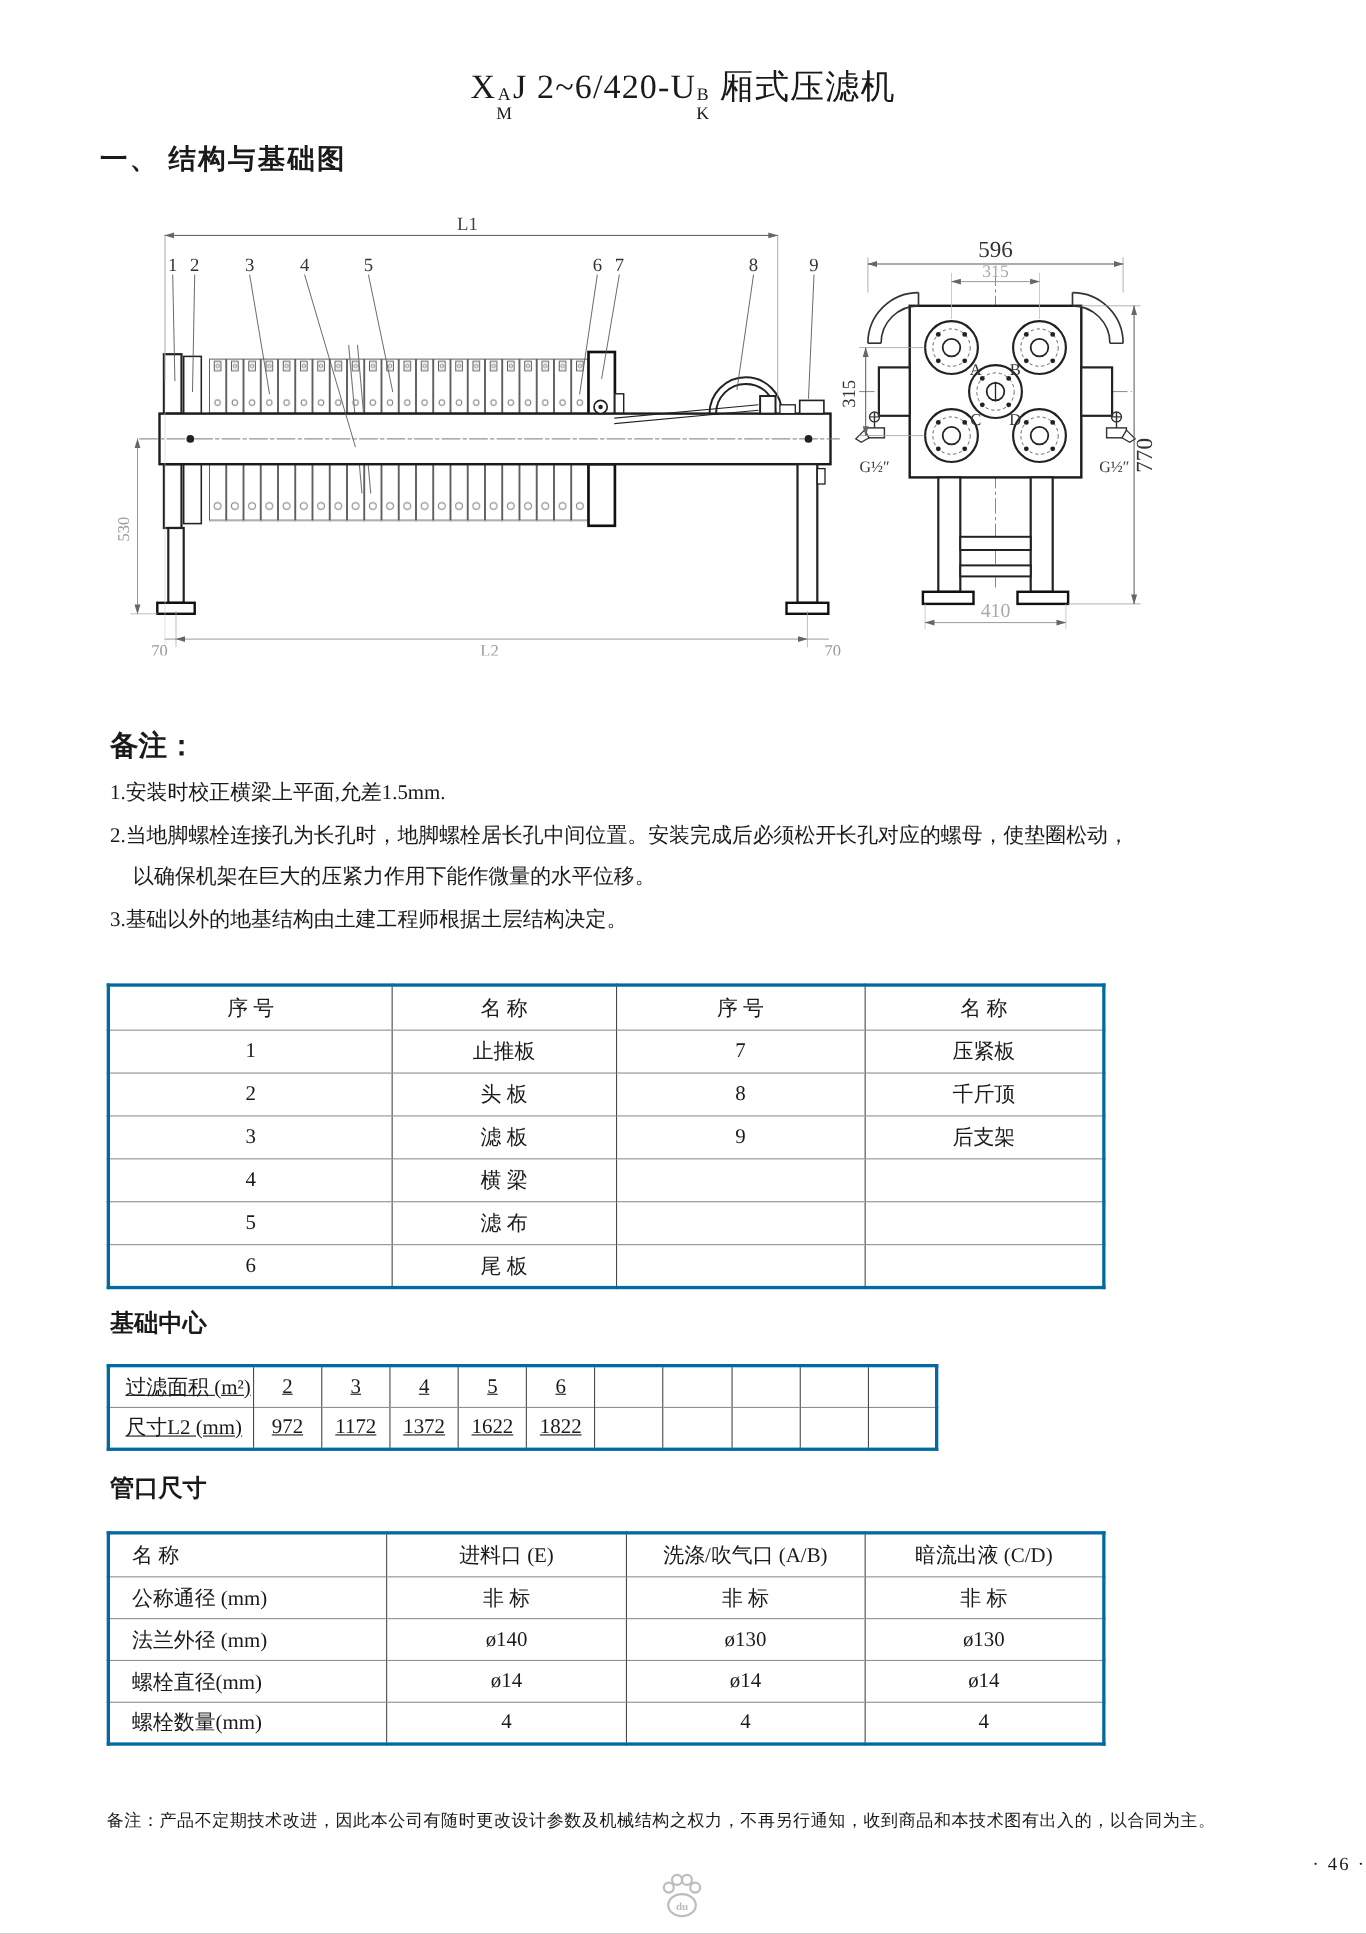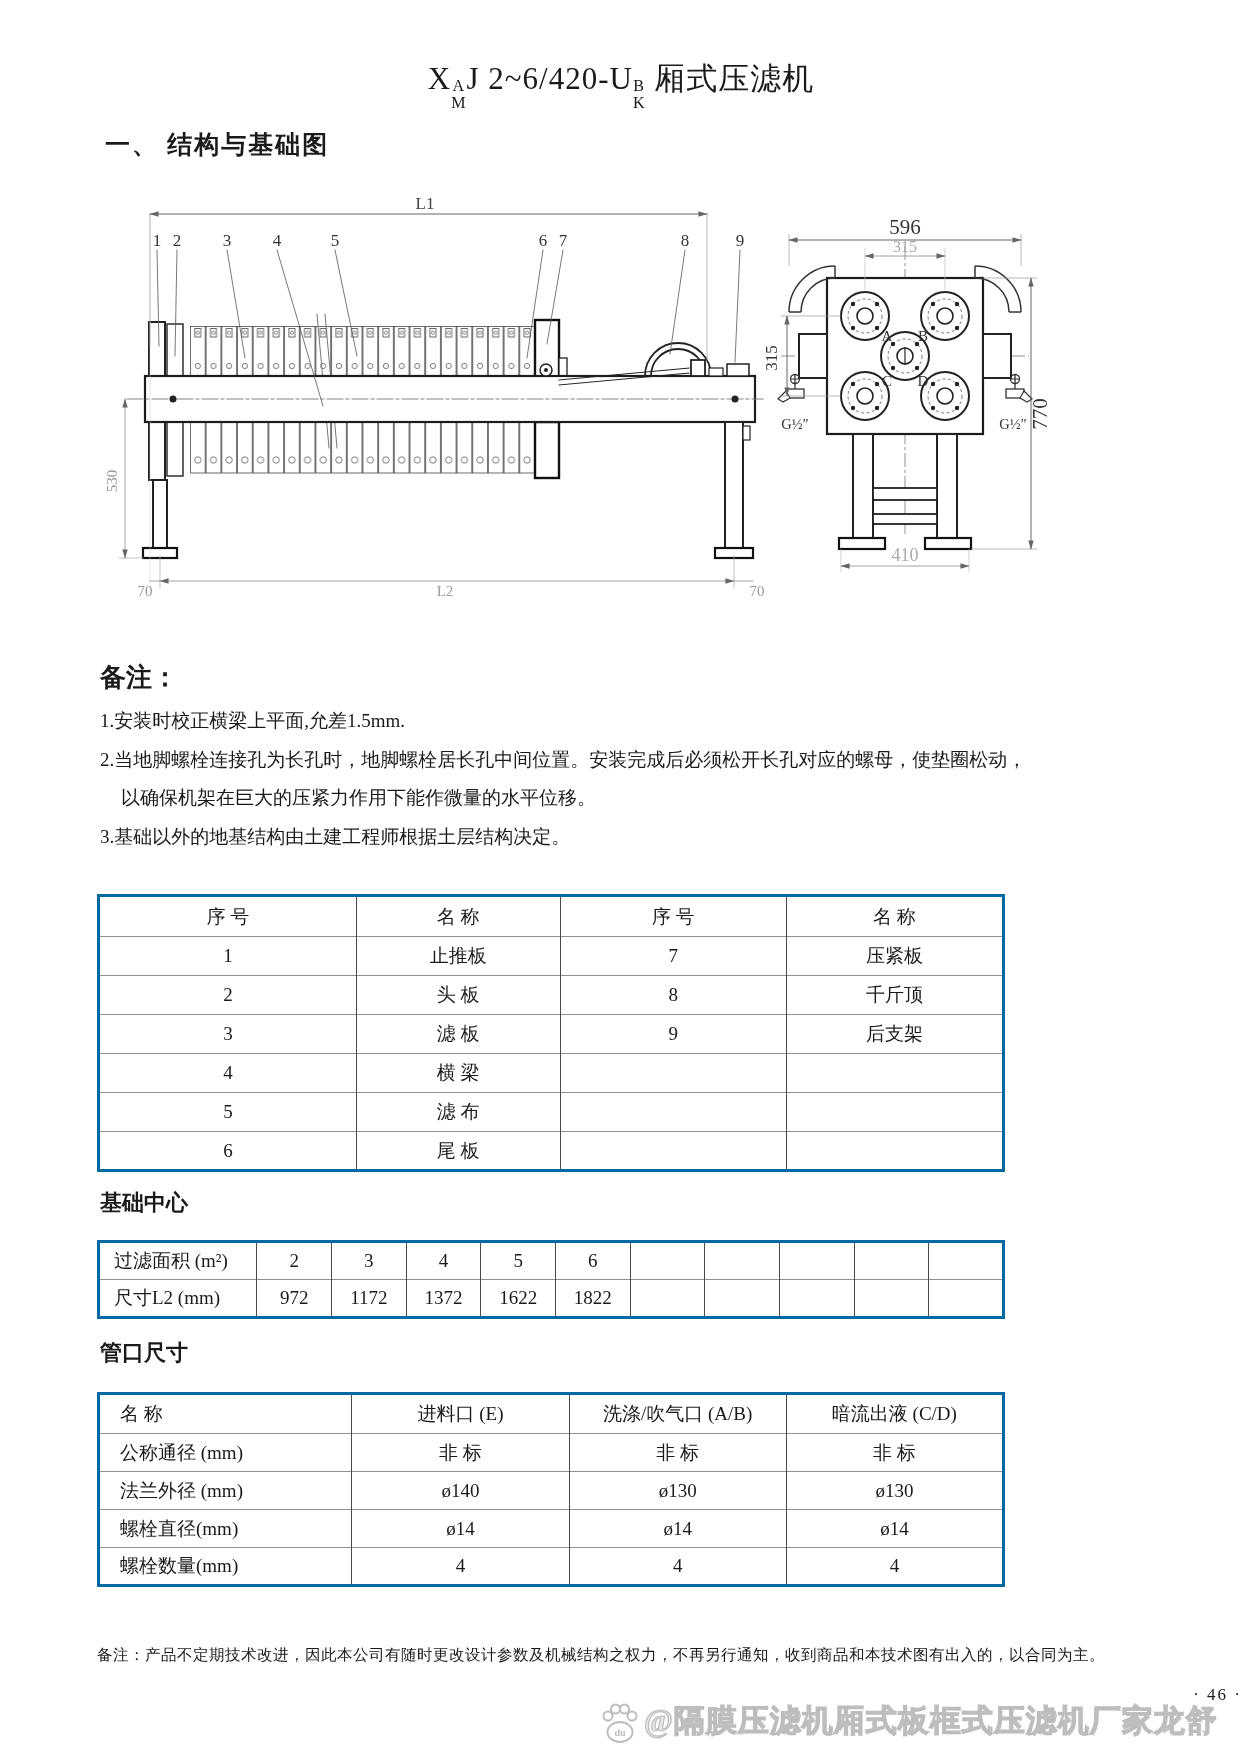--- a/index.html
+++ b/index.html
@@ -1,35 +1,35 @@
 <!DOCTYPE html>
 <html><head>
 <meta charset="utf-8">
 <style>
   html,body{margin:0;padding:0;background:#888;}
   .page{position:relative;width:1242px;height:1758px;background:#ffffff;margin:0 auto;overflow:hidden;
         font-family:"Liberation Serif","DejaVu Serif",serif;color:#1a1a1a;}
   .title{position:absolute;top:58px;left:0;width:100%;text-align:center;font-size:31px;letter-spacing:1px;}
   .stack{display:inline-flex;flex-direction:column;align-items:center;font-size:0.52em;line-height:1.05;vertical-align:-0.15em;}
-  .sec-heading{position:absolute;top:128px;left:105px;font-size:25px;font-weight:bold;letter-spacing:2px;}
+  .sec-heading{position:absolute;top:128px;left:91px;font-size:25px;font-weight:bold;letter-spacing:2px;}
   .drawing-wrap{position:absolute;top:196px;left:95px;width:980px;height:400px;}
   .notes-heading{position:absolute;top:660px;left:100px;font-size:26px;font-weight:bold;}
   .notes{position:absolute;top:702px;left:100px;width:1075px;font-size:19px;line-height:38.5px;}
   .notes .cont{padding-left:21px;}
   table.tbl{border-collapse:collapse;table-layout:fixed;position:absolute;border:3px solid #0369a1;}
   table.tbl th,table.tbl td{border-left:1px solid #4a4a4a;border-top:1px solid #909090;
         font-size:19px;font-weight:normal;text-align:center;padding:0 4px;overflow:hidden;white-space:nowrap;}
   table.tbl th:first-child,table.tbl td:first-child{border-left:none;}
   table.tbl thead th{border-top:none;}
   table.tbl tbody tr:first-child td{border-top:1px solid #909090;}
   table.noheader tbody tr:first-child td{border-top:none;}
   .parts{top:894px;left:97px;width:908px;}
   .parts tr{height:39px;} .parts thead tr{height:41px;}
   .foundation-heading{position:absolute;top:1188px;left:100px;font-size:22px;font-weight:bold;}
-  .foundation{top:1240px;left:97px;width:908px;}
+  .foundation{top:1240px;left:97px;width:756px;text-decoration:underline;}
   .foundation tr{height:38px;}
   .foundation td:first-child{text-align:left;padding-left:14px;}
   .pipe-heading{position:absolute;top:1338px;left:100px;font-size:22px;font-weight:bold;}
   .pipe{top:1392px;left:97px;width:908px;}
   .pipe tr{height:38px;} .pipe thead tr{height:40px;}
   .pipe th:first-child,.pipe td:first-child{text-align:left;padding-left:20px;}
   .footer-note{position:absolute;top:1645px;left:97px;width:1110px;font-size:15.5px;letter-spacing:0.5px;}
   .page-number{position:absolute;top:1685px;left:0;width:100%;text-align:right;font-size:17px;letter-spacing:2px;}
   .watermark{position:absolute;top:1700px;left:600px;display:flex;align-items:flex-start;gap:4px;}
   .watermark-text{font-size:31px;font-weight:bold;letter-spacing:1px;color:#e7e7e7;
@@ -424,16 +424,15 @@
     <svg width="40" height="48" viewBox="-20 -24 40 48">
       <g fill="none" stroke="#bdbdbd" stroke-width="2">
         <circle cx="-12" cy="-8" r="4.5"></circle>
         <circle cx="-4.5" cy="-15" r="4.5"></circle>
         <circle cx="4.5" cy="-15" r="4.5"></circle>
         <circle cx="12" cy="-8" r="4.5"></circle>
         <ellipse cx="0" cy="8" rx="12.5" ry="10"></ellipse>
       </g>
       <text x="0" y="12" font-size="10" fill="#bdbdbd" text-anchor="middle" font-weight="bold">du</text>
     </svg>
-    <span class="watermark-text">@隔膜压滤机厢式板框式压滤机厂家龙舒</span>
   </div>
 
 </div>
 
 </body></html>

